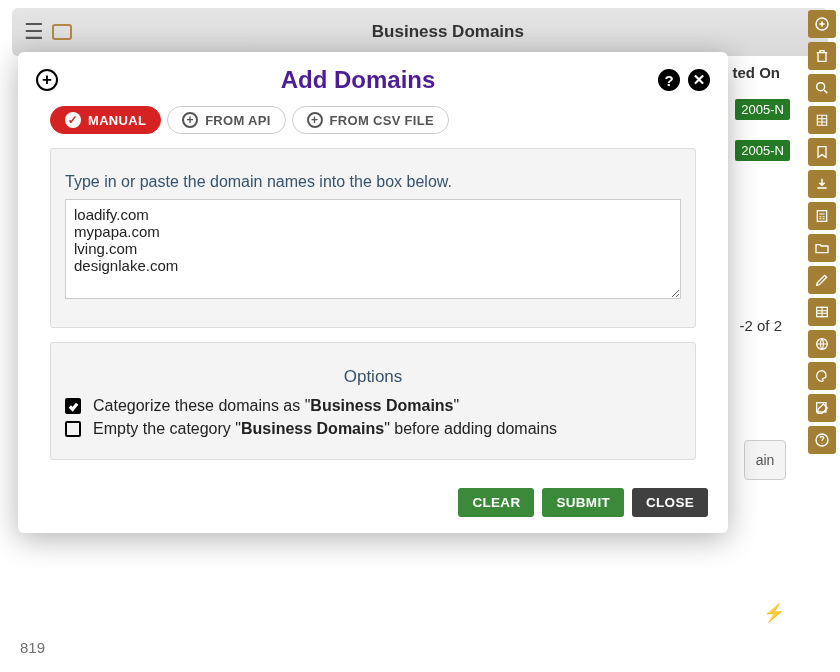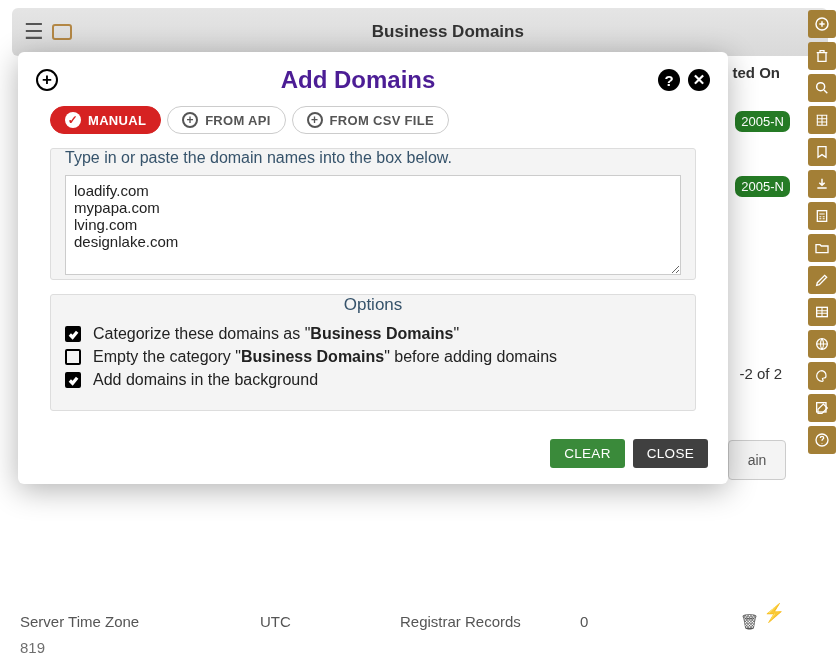--- a/index.html
+++ b/index.html
@@ -27,21 +27,21 @@
     border-radius: 6px;
     margin: 8px 12px 0 12px;
   }
   .bg-topbar .hamburger { font-size: 22px; color:#555; margin-right:8px;}
   .bg-topbar .folder { width:20px; height:16px; border:2px solid #b7873d; border-radius:3px; display:inline-block; margin-right:8px;}
   .bg-topbar .title { flex:1; text-align:center; font-weight:bold; color:#333; font-size:17px;}
   .bg-header-row {
     display:flex; padding: 8px 24px; font-size:15px; color:#333; font-weight:bold;
   }
   .bg-data-row { padding:4px 24px; display:flex; align-items:center; justify-content:flex-end;}
-  .bg-badge { background:#1e7e1e; color:#fff; padding:3px 6px; border-radius:7px; font-size:13px; margin:18px 0;}
+  .bg-badge { background:#1e7e1e; color:#fff; padding:3px 6px; border-radius:2px; font-size:13px; margin:6px 0;}
   .bg-count { padding: 6px 24px; text-align:right; color:#333; font-size:15px; margin-top:140px;}
   .bg-bottom { position:absolute; bottom:12px; left:20px; right:60px; color:#555; font-size:15px;}
   .bg-bottom .row { display:flex; padding:4px 0;}
   .bg-bottom .lab { flex:0 0 240px;}
   .bg-bottom .val { flex:0 0 140px;}
   .bg-right-strip {
     position:absolute; right:0; top:10px; width:36px;
     display:flex; flex-direction:column; gap:4px; align-items:center;
   }
   .rstrip-btn {
@@ -101,21 +101,21 @@
     display:flex; align-items:center; justify-content:center; font-size:12px;
   }
   .tab.active .ticon { background:#fff; color:#d62222; }
   .tab .plus-circ {
     width:16px; height:16px; border:2px solid #555; border-radius:50%;
     display:flex; align-items:center; justify-content:center; font-size:12px; color:#555; margin-right:7px;
   }
 
   .panel {
     background:#f4f4f4; border:1px solid #ddd; border-radius:3px;
-    padding: 0 14px; margin: 0 14px 14px 14px;
+    padding: 24px 14px; margin: 0 14px 14px 14px;
   }
   .panel-label {
     color:#36536b; font-size:16px; margin-bottom:8px;
     font-family: "Segoe UI", "Trebuchet MS", sans-serif;
   }
   textarea.domain-box {
     width:100%; height:100px; resize:both;
     border:1px solid #ccc; padding:6px 8px; font-size:15px; font-family:Arial;
     color:#222;
   }
@@ -135,27 +135,27 @@
   }
   .chk.checked { background:#000; }
   .chk.checked svg { width:11px; height:11px; fill:none; stroke:#fff; stroke-width:3.5;}
   .option-row b { font-weight:bold; }
 
   .modal-foot {
     display:flex; justify-content:flex-end; gap:8px; margin-top:28px; padding-right:2px;
   }
   .btn {
     padding: 7px 14px; border:none; border-radius:3px; color:#fff;
-    font-size:13.5px; font-weight:normal; letter-spacing:0.3px;
+    font-size:13.5px; font-weight:bold; letter-spacing:0.3px;
   }
   .btn.green { background:#3a8a3a; }
   .btn.blue { background:#404040; }
 
   .bg-small-panel {
-    position:absolute; right:54px; top:440px; width:58px; height:40px;
+    position:absolute; right:54px; top:440px; width:42px; height:40px;
     border:1px solid #ccc; background:#f4f4f4; border-radius:4px;
     display:flex; align-items:center; justify-content:center; font-size:14px; color:#555;
   }
   .bolt-icon { position:absolute; right:54px; top:602px; color:#000; font-size:18px;}
 </style>
 </head>
 <body>
 
 <div class="bg-page">
   <div class="bg-topbar">
@@ -170,27 +170,20 @@
     <span class="bg-badge">2005-N</span>
   </div>
   <div class="bg-data-row" style="padding-right:50px;">
     <span class="bg-badge">2005-N</span>
   </div>
   <div class="bg-count" style="padding-right:58px;">-2 of 2</div>
   <div class="bg-small-panel">ain</div>
   <span class="bolt-icon">⚡</span>
 
   <div class="bg-bottom">
-    <div class="row">
-      <span class="lab">Server Time Zone</span>
-      <span class="val">UTC</span>
-      <span class="lab" style="flex:0 0 180px;">Registrar Records</span>
-      <span class="val">0</span>
-      <span style="margin-left:20px; color:#555;">🗑</span>
-    </div>
     <div class="row" style="opacity:.85;">
       <span class="val">819</span>
     </div>
   </div>
 
   <div class="bg-right-strip">
     <div class="rstrip-btn">
         <svg viewBox="0 0 24 24">
           <circle cx="12" cy="12" r="9" fill="none" stroke="#fff" stroke-width="2.2"></circle>
           <path d="M12 8v8M8 12h8" stroke="#fff" stroke-width="2.2"></path>
@@ -317,28 +310,21 @@
         </span>
       </div>
 
       <div class="option-row">
         <span class="chk"></span>
         <span>
           <span>Empty the category "</span><b>Business Domains</b><span>" before adding domains</span>
         </span>
       </div>
 
-      <div class="option-row">
-        <span class="chk checked">
-            <svg viewBox="0 0 12 12">
-              <path d="M2 6l3 3 5-6"></path>
-            </svg>
-          </span>
-        <span>Add domains in the background</span>
-      </div>
     </div>
 
     <div class="modal-foot">
       <button class="btn green">CLEAR</button>
+      <button class="btn green">SUBMIT</button>
       <button class="btn blue">CLOSE</button>
     </div>
   </div>
 </div>
 
 </body></html>

